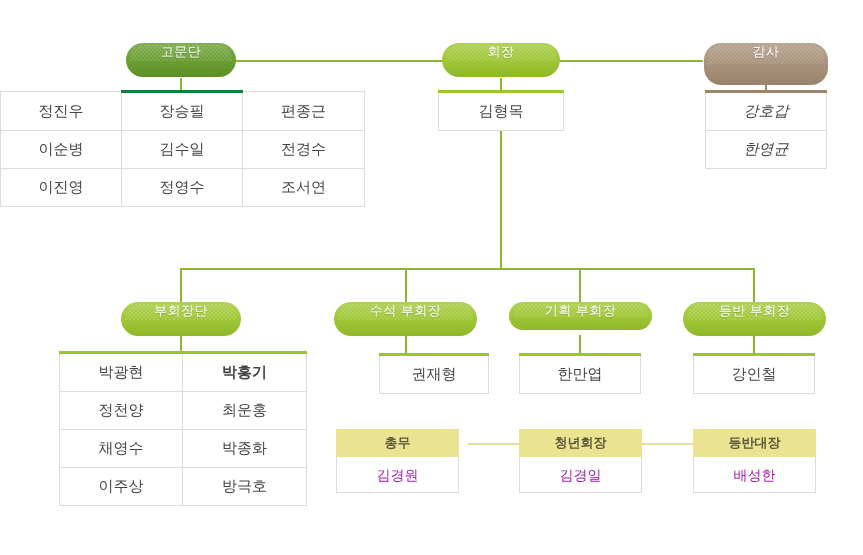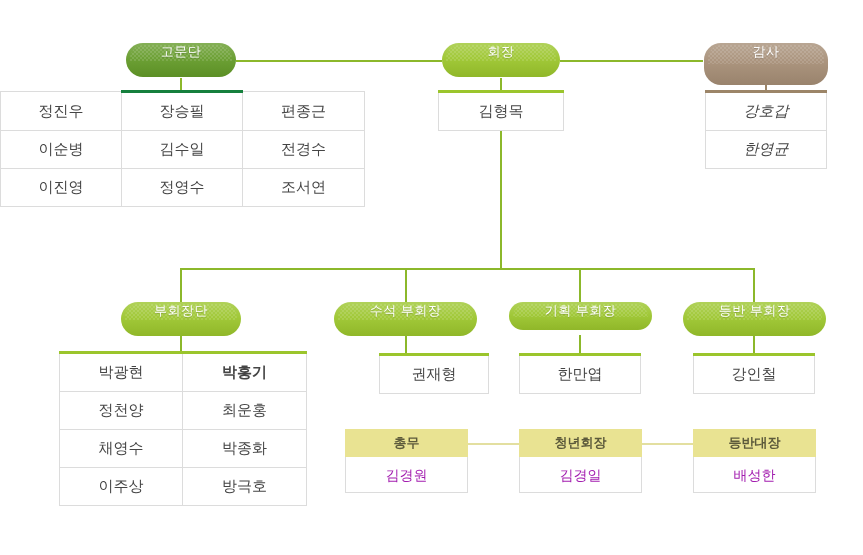--- a/index.html
+++ b/index.html
@@ -243,21 +243,21 @@
     <span>등반 부회장</span>
   </div>
   <table class="member-table" style="left:693px; top:353px; width:122px;">
     <tbody>
       <tr>
         <td class="cap-light">강인철</td>
       </tr>
     </tbody>
   </table>
 
-  <div class="role-card" style="left:345px; top:429px;">
+  <div class="role-card" style="left:336px; top:429px;">
     <div class="role-head">총무</div>
     <div class="role-body">김경원</div>
   </div>
 
   <div class="role-card" style="left:519px; top:429px;">
     <div class="role-head">청년회장</div>
     <div class="role-body">김경일</div>
   </div>
 
   <div class="role-card" style="left:693px; top:429px;">

